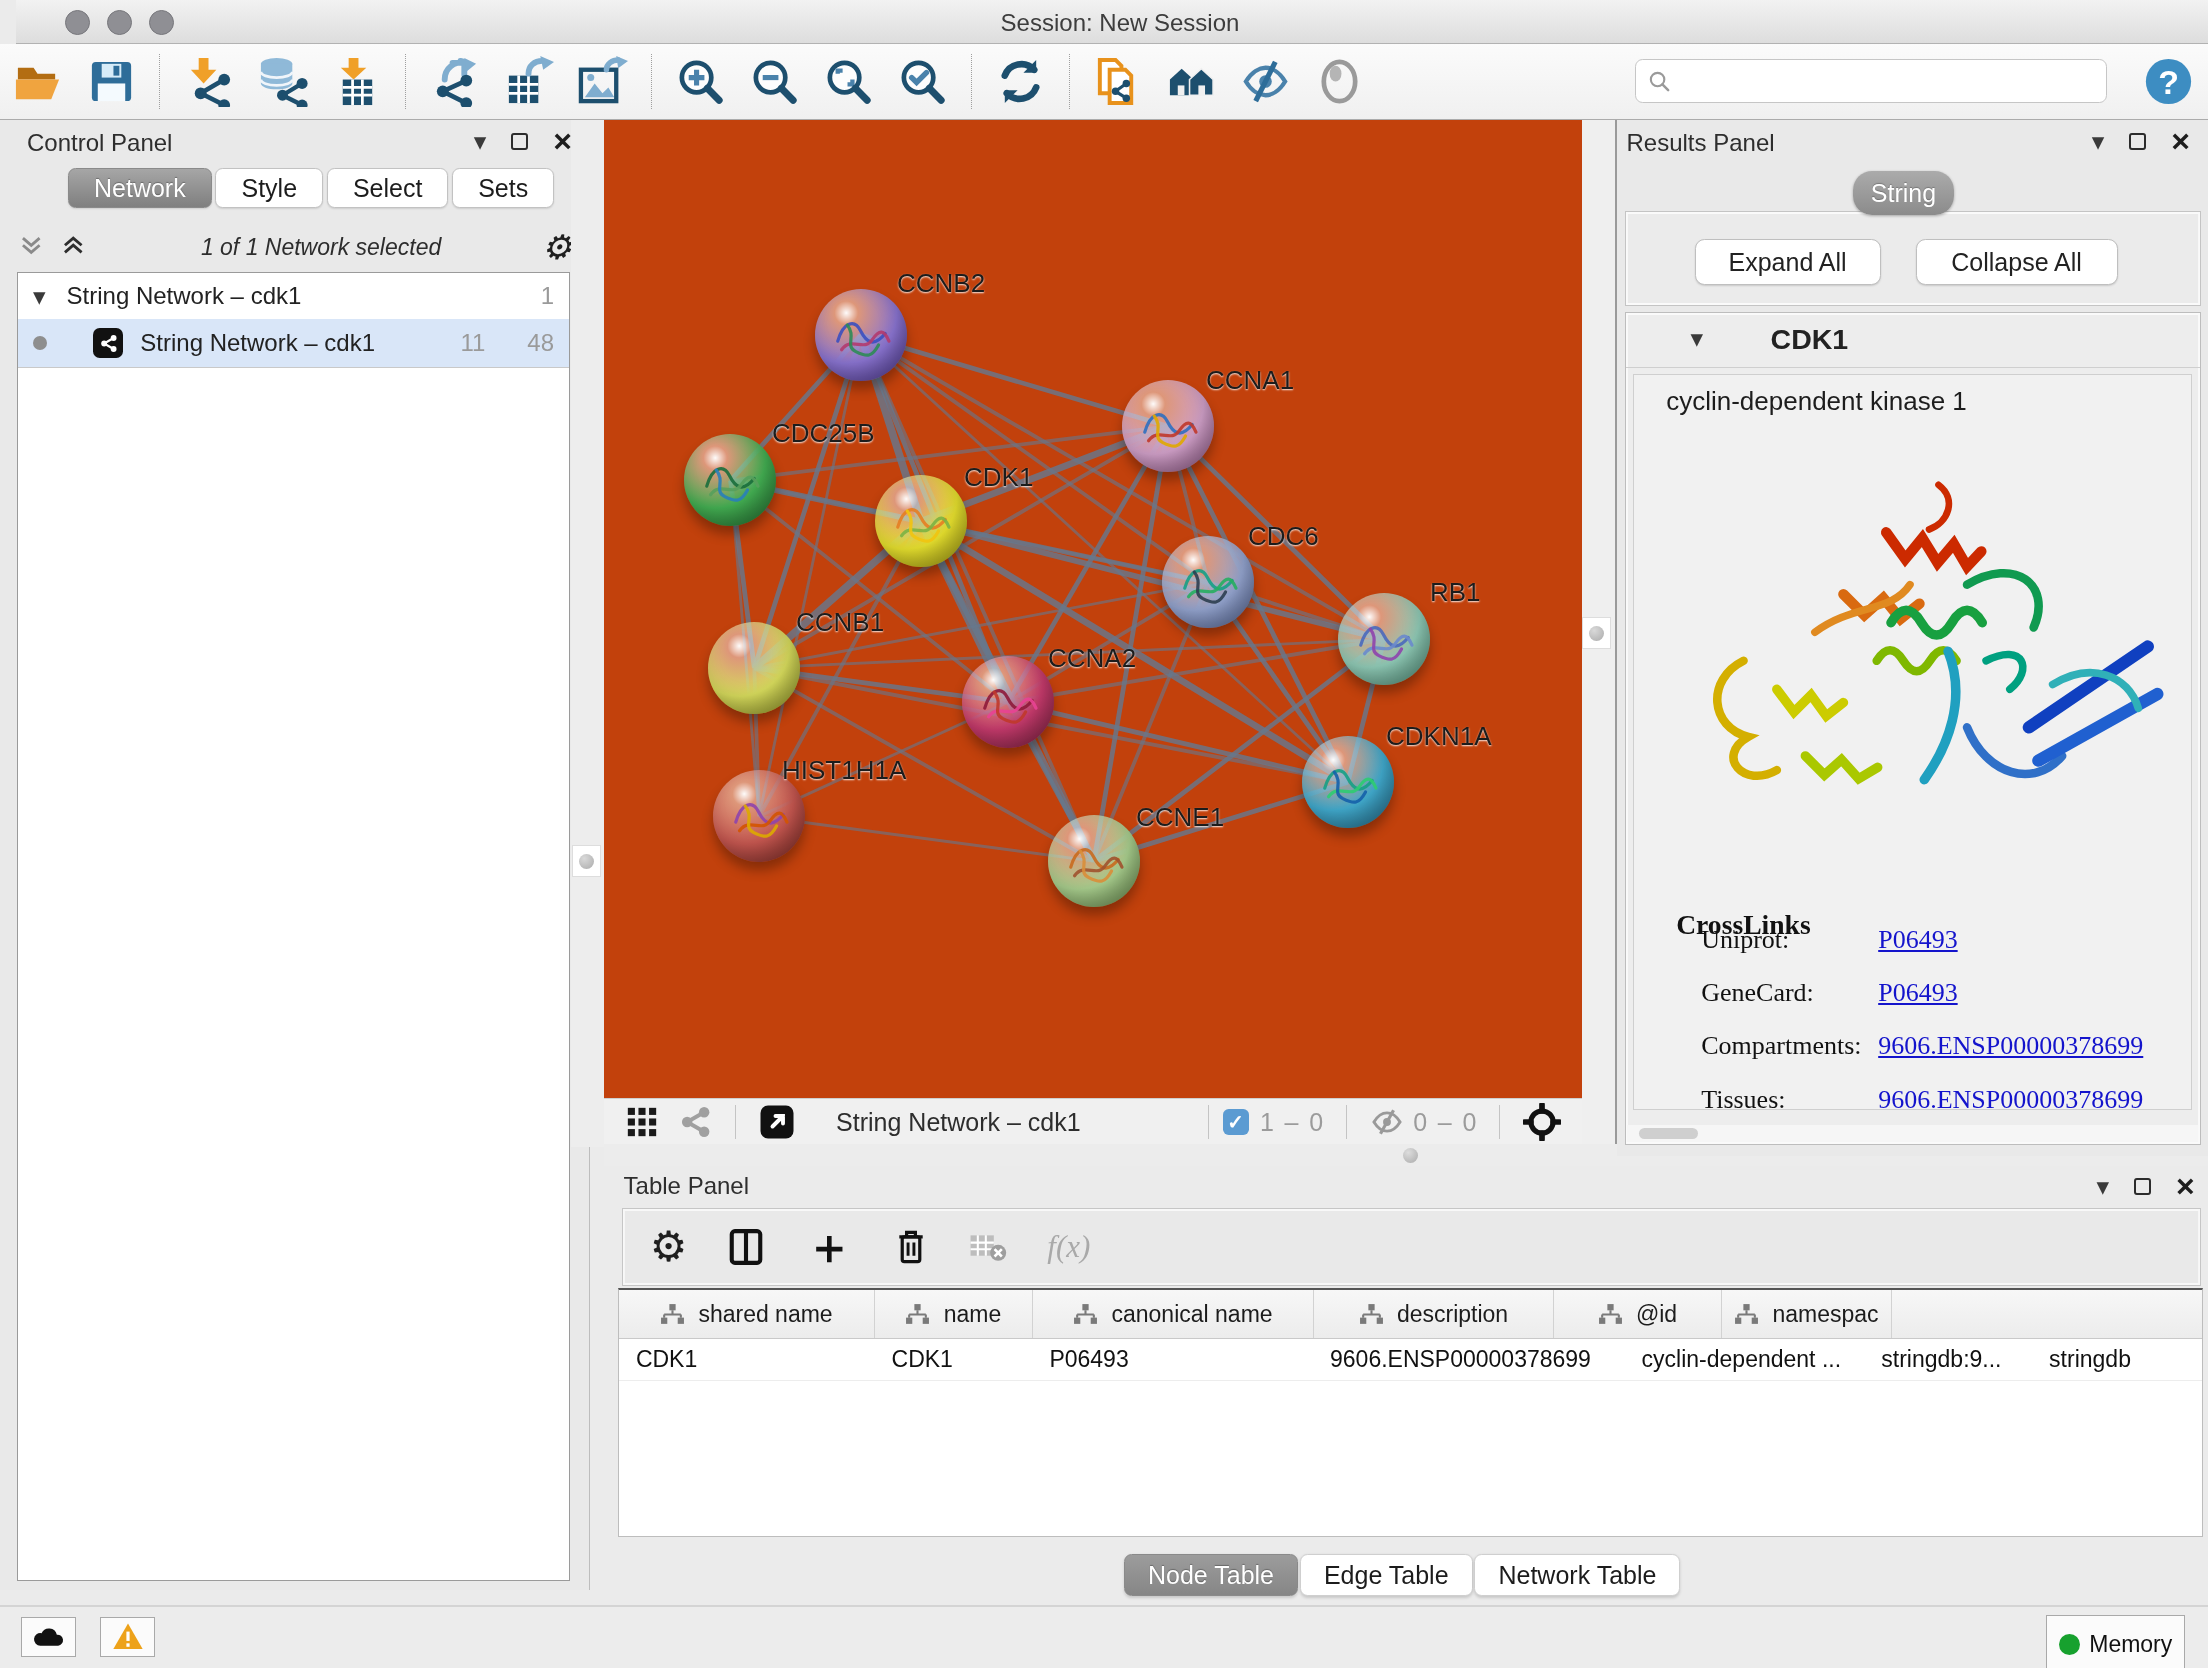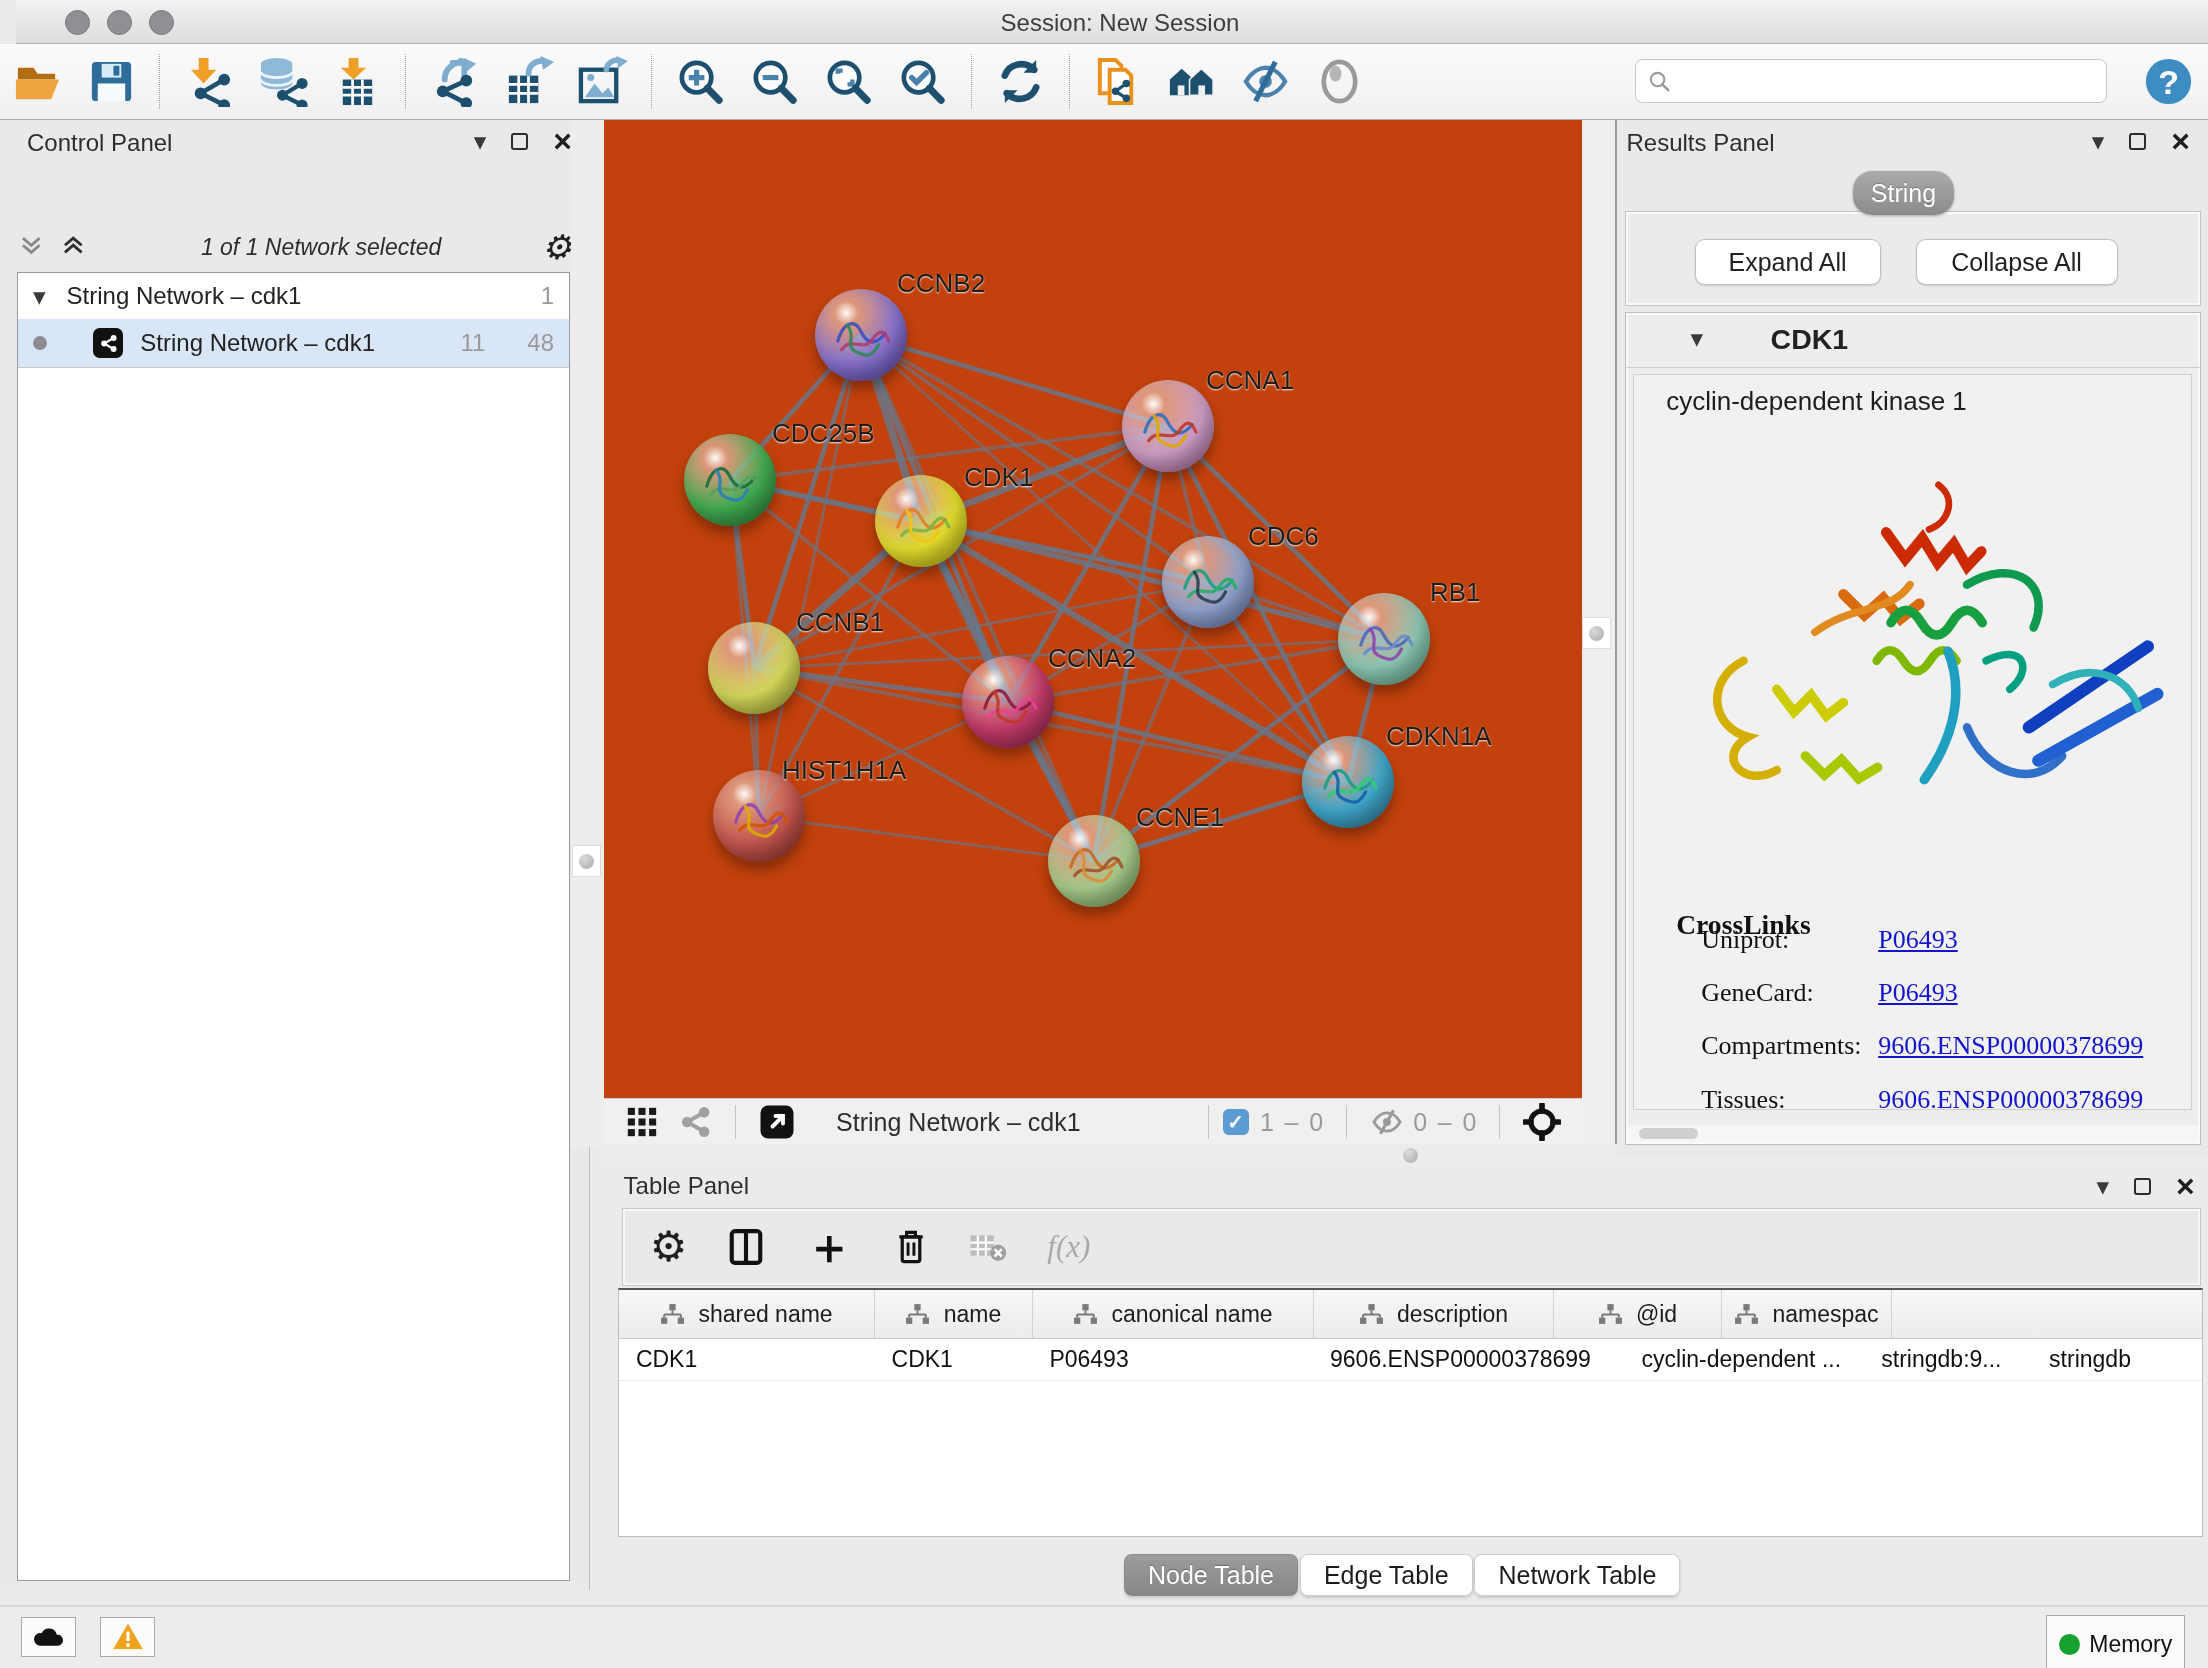--- a/index.html
+++ b/index.html
@@ -320,20 +320,26 @@
   </div>
 
   <div class="control">
     <div class="panel-head">
       <span class="ptitle">Control Panel</span>
       <span class="phctrl">
         <span class="caret">▾</span>
         <span class="floatbox"></span>
         <span class="closex">×</span>
       </span>
+    </div>
+    <div class="ctabs">
+      <span class="ctab active">Network</span>
+      <span class="ctab">Style</span>
+      <span class="ctab">Select</span>
+      <span class="ctab">Sets</span>
     </div>
     <div class="selrow">
       <span class="chev">
         <svg width="28.5" height="28.5" viewBox="0 0 24 24">
             <path d="M5 6l7 6 7-6M5 12l7 6 7-6" fill="none" stroke="#8a8a8a" stroke-width="2.4"></path>
           </svg>
       </span>
       <span class="chev">
         <svg width="28.5" height="28.5" viewBox="0 0 24 24">
             <path d="M5 18l7-6 7 6M5 12l7-6 7 6" fill="none" stroke="#2e2e2e" stroke-width="2.4"></path>

